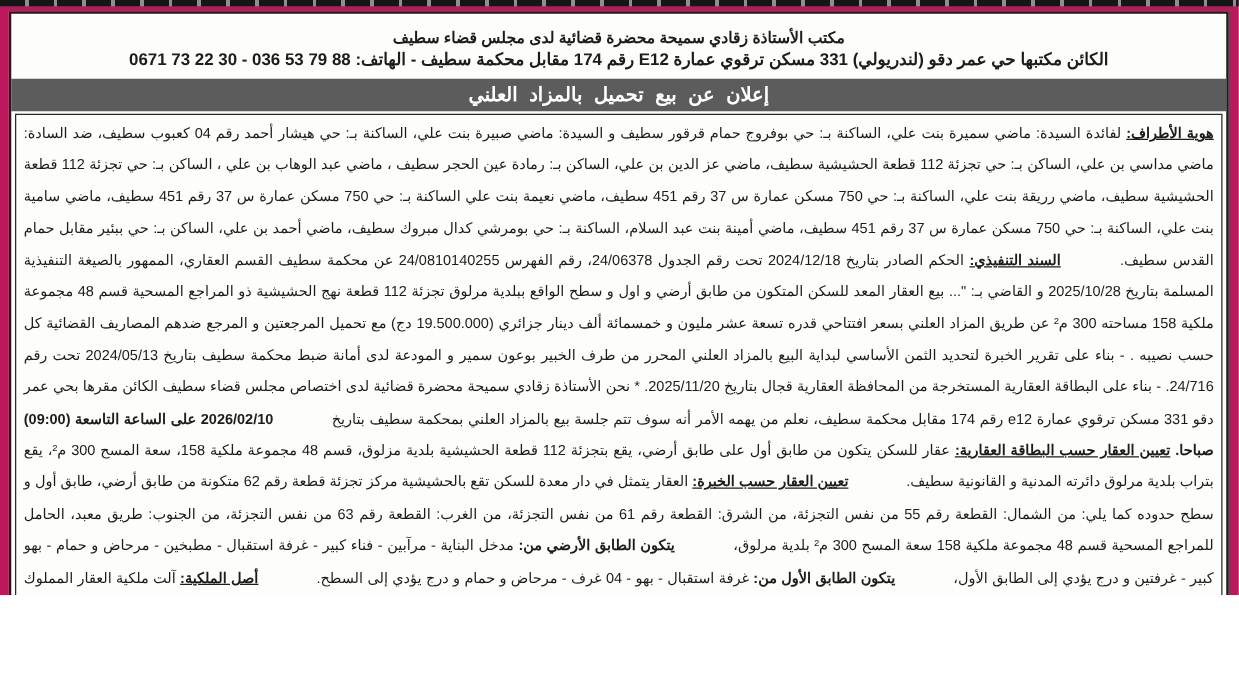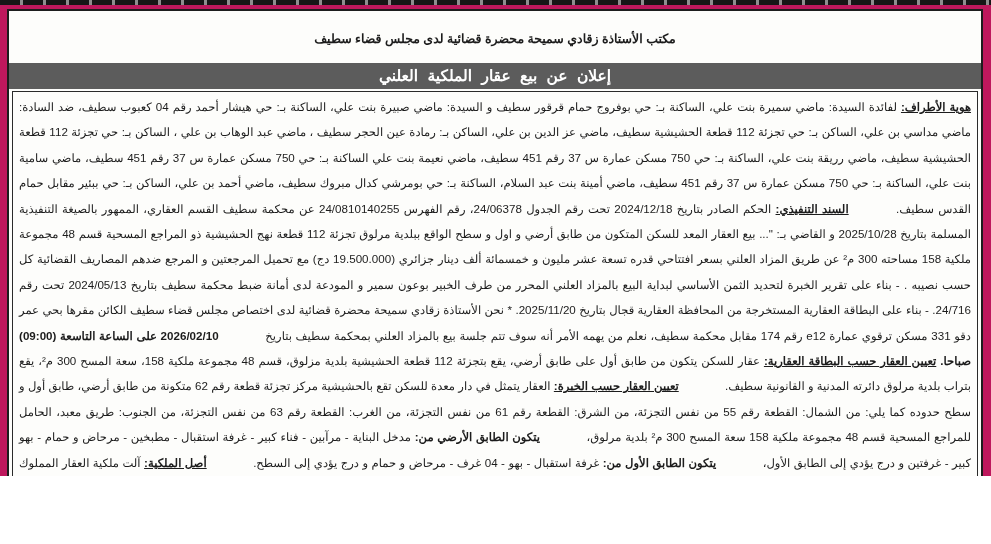--- a/index.html
+++ b/index.html
@@ -54,24 +54,25 @@
 <body>
 
 <div class="page">
 
   <div class="scan-strip-top"></div>
 
   <div class="doc">
 
     <div class="hdr">
       <div class="hdr-line1">مكتب الأستاذة زقادي سميحة محضرة قضائية لدى مجلس قضاء سطيف</div>
+      <div class="hdr-line2">الكائن مكتبها حي عمر دقو (لندريولي) 331 مسكن ترقوي عمارة E12 رقم 174 مقابل محكمة سطيف - الهاتف: 88 79 53 036 - 30 22 73 0671</div>
     </div>
 
     <div class="title-band">
-      <span>إعلان عن بيع عقار الملكية العلني</span>
+      <span>إعلان عن بيع تحميل بالمزاد العلني</span>
     </div>
 
     <div class="body-box">
       <p class="txt"><span class="h">هوية الأطراف:</span><span class="n"> لفائدة السيدة: ماضي سميرة بنت علي، الساكنة بـ: حي بوفروج حمام قرقور سطيف و السيدة: ماضي صبيرة بنت علي، الساكنة بـ: حي هيشار أحمد رقم 04 كعبوب سطيف، ضد السادة: ماضي مداسي بن علي، الساكن بـ: حي تجزئة 112 قطعة الحشيشية سطيف، ماضي عز الدين بن علي، الساكن بـ: رمادة عين الحجر سطيف ، ماضي عبد الوهاب بن علي ، الساكن بـ: حي تجزئة 112 قطعة الحشيشية سطيف، ماضي رريقة بنت علي، الساكنة بـ: حي 750 مسكن عمارة س 37 رقم 451 سطيف، ماضي نعيمة بنت علي الساكنة بـ: حي 750 مسكن عمارة س 37 رقم 451 سطيف، ماضي سامية بنت علي، الساكنة بـ: حي 750 مسكن عمارة س 37 رقم 451 سطيف، ماضي أمينة بنت عبد السلام، الساكنة بـ: حي بومرشي كدال مبروك سطيف، ماضي أحمد بن علي، الساكن بـ: حي ببئير مقابل حمام القدس سطيف. </span><span class="h">السند التنفيذي:</span><span class="n"> الحكم الصادر بتاريخ 2024/12/18 تحت رقم الجدول 24/06378، رقم الفهرس 24/0810140255 عن محكمة سطيف القسم العقاري، الممهور بالصيغة التنفيذية المسلمة بتاريخ 2025/10/28 و القاضي بـ: "... بيع العقار المعد للسكن المتكون من طابق أرضي و اول و سطح الواقع ببلدية مرلوق تجزئة 112 قطعة نهج الحشيشية ذو المراجع المسحية قسم 48 مجموعة ملكية 158 مساحته 300 م² عن طريق المزاد العلني بسعر افتتاحي قدره تسعة عشر مليون و خمسمائة ألف دينار جزائري (19.500.000 دج) مع تحميل المرجعتين و المرجع ضدهم المصاريف القضائية كل حسب نصيبه . - بناء على تقرير الخبرة لتحديد الثمن الأساسي لبداية البيع بالمزاد العلني المحرر من طرف الخبير بوعون سمير و المودعة لدى أمانة ضبط محكمة سطيف بتاريخ 2024/05/13 تحت رقم 24/716. - بناء على البطاقة العقارية المستخرجة من المحافظة العقارية قجال بتاريخ 2025/11/20. * نحن الأستاذة زقادي سميحة محضرة قضائية لدى اختصاص مجلس قضاء سطيف الكائن مقرها بحي عمر دقو 331 مسكن ترقوي عمارة e12 رقم 174 مقابل محكمة سطيف، نعلم من يهمه الأمر أنه سوف تتم جلسة بيع بالمزاد العلني بمحكمة سطيف بتاريخ </span><span class="b">2026/02/10 على الساعة التاسعة (09:00) صباحا. </span><span class="h">تعيين العقار حسب البطاقة العقارية:</span><span class="n"> عقار للسكن يتكون من طابق أول على طابق أرضي، يقع بتجزئة 112 قطعة الحشيشية بلدية مزلوق، قسم 48 مجموعة ملكية 158، سعة المسح 300 م²، يقع بتراب بلدية مرلوق دائرته المدنية و القانونية سطيف. </span><span class="h">تعيين العقار حسب الخبرة:</span><span class="n"> العقار يتمثل في دار معدة للسكن تقع بالحشيشية مركز تجزئة قطعة رقم 62 متكونة من طابق أرضي، طابق أول و سطح حدوده كما يلي: من الشمال: القطعة رقم 55 من نفس التجزئة، من الشرق: القطعة رقم 61 من نفس التجزئة، من الغرب: القطعة رقم 63 من نفس التجزئة، من الجنوب: طريق معبد، الحامل للمراجع المسحية قسم 48 مجموعة ملكية 158 سعة المسح 300 م² بلدية مرلوق، </span><span class="b">يتكون الطابق الأرضي من:</span><span class="n"> مدخل البناية - مرآبين - فناء كبير - غرفة استقبال - مطبخين - مرحاض و حمام - بهو كبير - غرفتين و درج يؤدي إلى الطابق الأول، </span><span class="b">يتكون الطابق الأول من:</span><span class="n"> غرفة استقبال - بهو - 04 غرف - مرحاض و حمام و درج يؤدي إلى السطح. </span><span class="h">أصل الملكية:</span><span class="n"> آلت ملكية العقار المملوك على الشيوع للأطراف 1/ بالنسبة للسادة: ماضي عز الدين، ماضي رريقة، ماضي نعيمة، ماضي سامية، ماضي أحمد، ماضي سميرة و ماضي صبيرة أبناء علي، ماضي أمينة بنت عبد السلام بموجب الاجراء الأول للإشهار تنفيذا للمادة 12 من المرسوم 63/76 المؤرخ في 1976/03/25 المعدل و المتمم ، إيداع حجم 02 تربيعة 207. 2/ بالنسبة للسيد ماضي مداسي بن علي بموجب الاجراء الأول للإشهار تنفيذا للمادة 12 من المرسوم 63/76 المؤرخ في 1976/03/25 المعدل المتمم إيداع حجم 02 تربيعة 207 و عقد هبة محرر في 20 مارس 2018 عن مكتب الموثق بعين ولمان عبيزز و المشهر بتاريخ 2018/04/22 مجلد 45 رقم 86 عقد هبة محرر في 20 جانفي 2020 عن مكتب الموثق بسطيف جابي و المشهر بتاريخ 2021/09/30 مجلد 79 رقم 06. 3/ بالنسبة للسيد ماضي عبد الوهاب بن علي بموجب الاجراء الأول للإشهار تنفيذا للمادة 12 من المرسوم 63/76 المؤرخ في 1976/03/25 المعدل و المتمم ، إيداع حجم 02 تربيعة 207 عقد هبة محرر في 20 مارس 2019 عن مكتب الموثق قرقور أحمد و المشهر بتاريخ 2019/04/22 حجم 57 رقم 07. </span></p>
       <div class="sig">غرفتين القضائية</div>
     </div>
 
   </div>
 
   <div class="scan-strip-bottom"></div>

